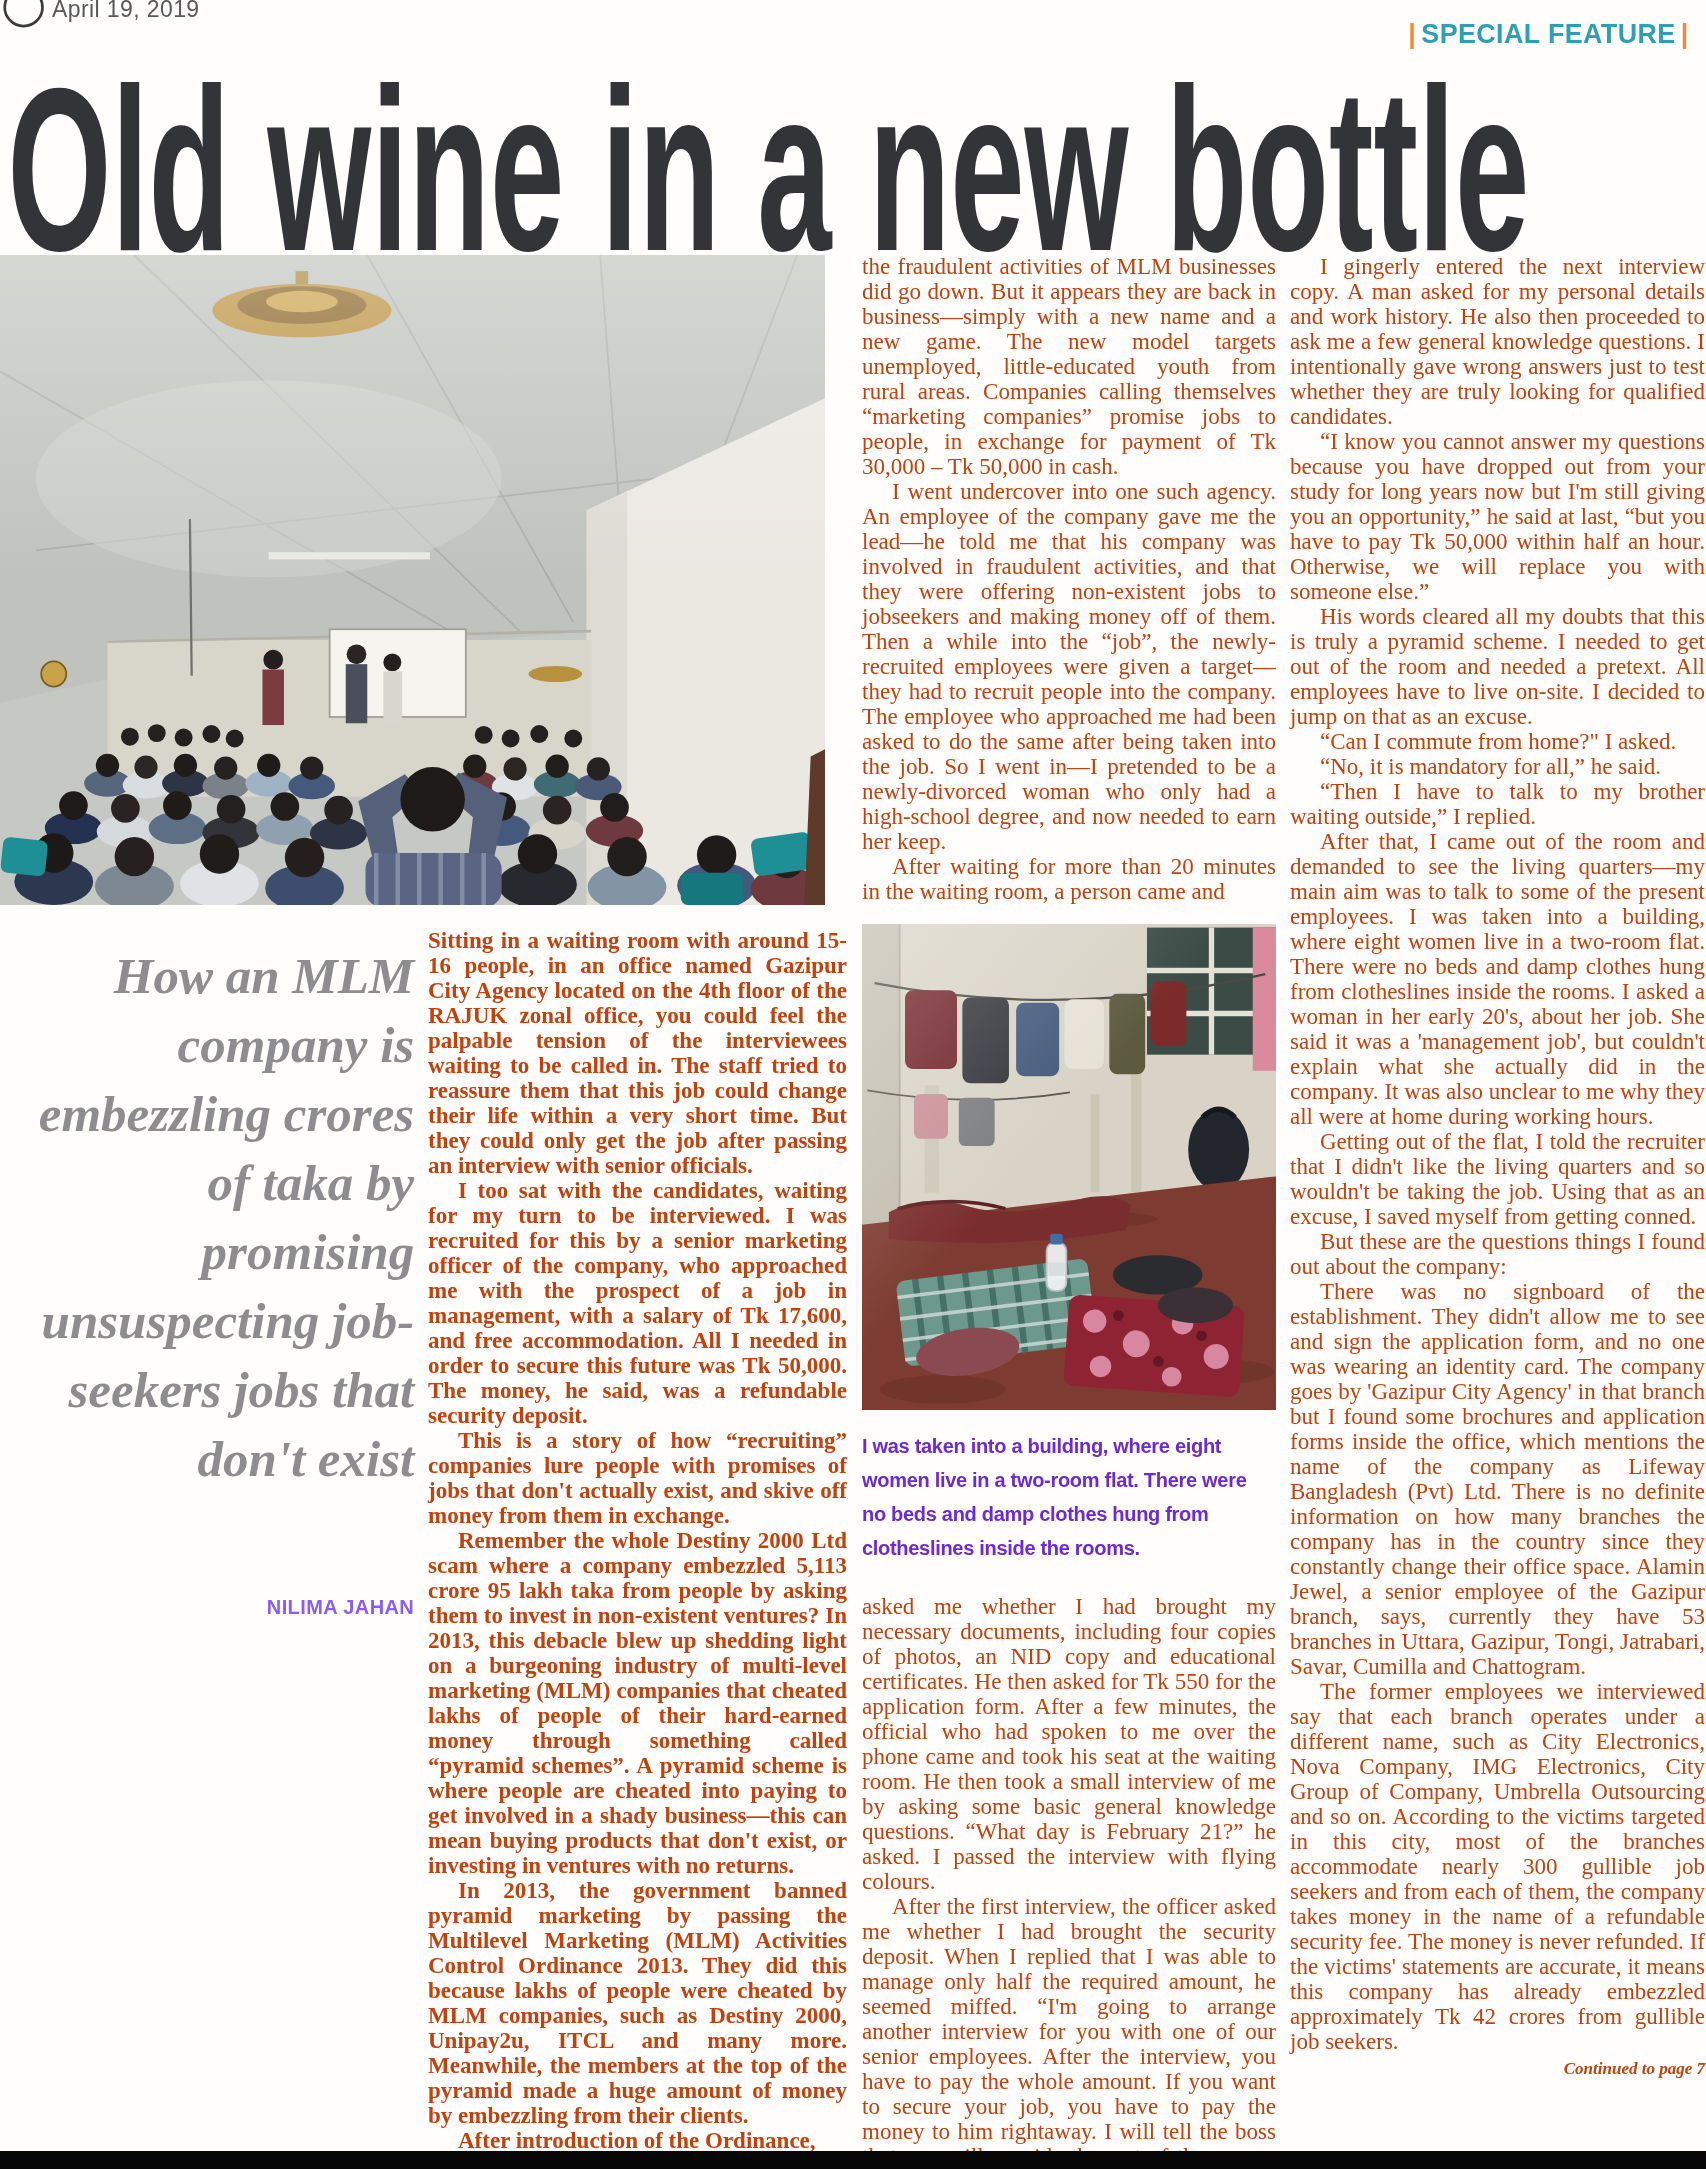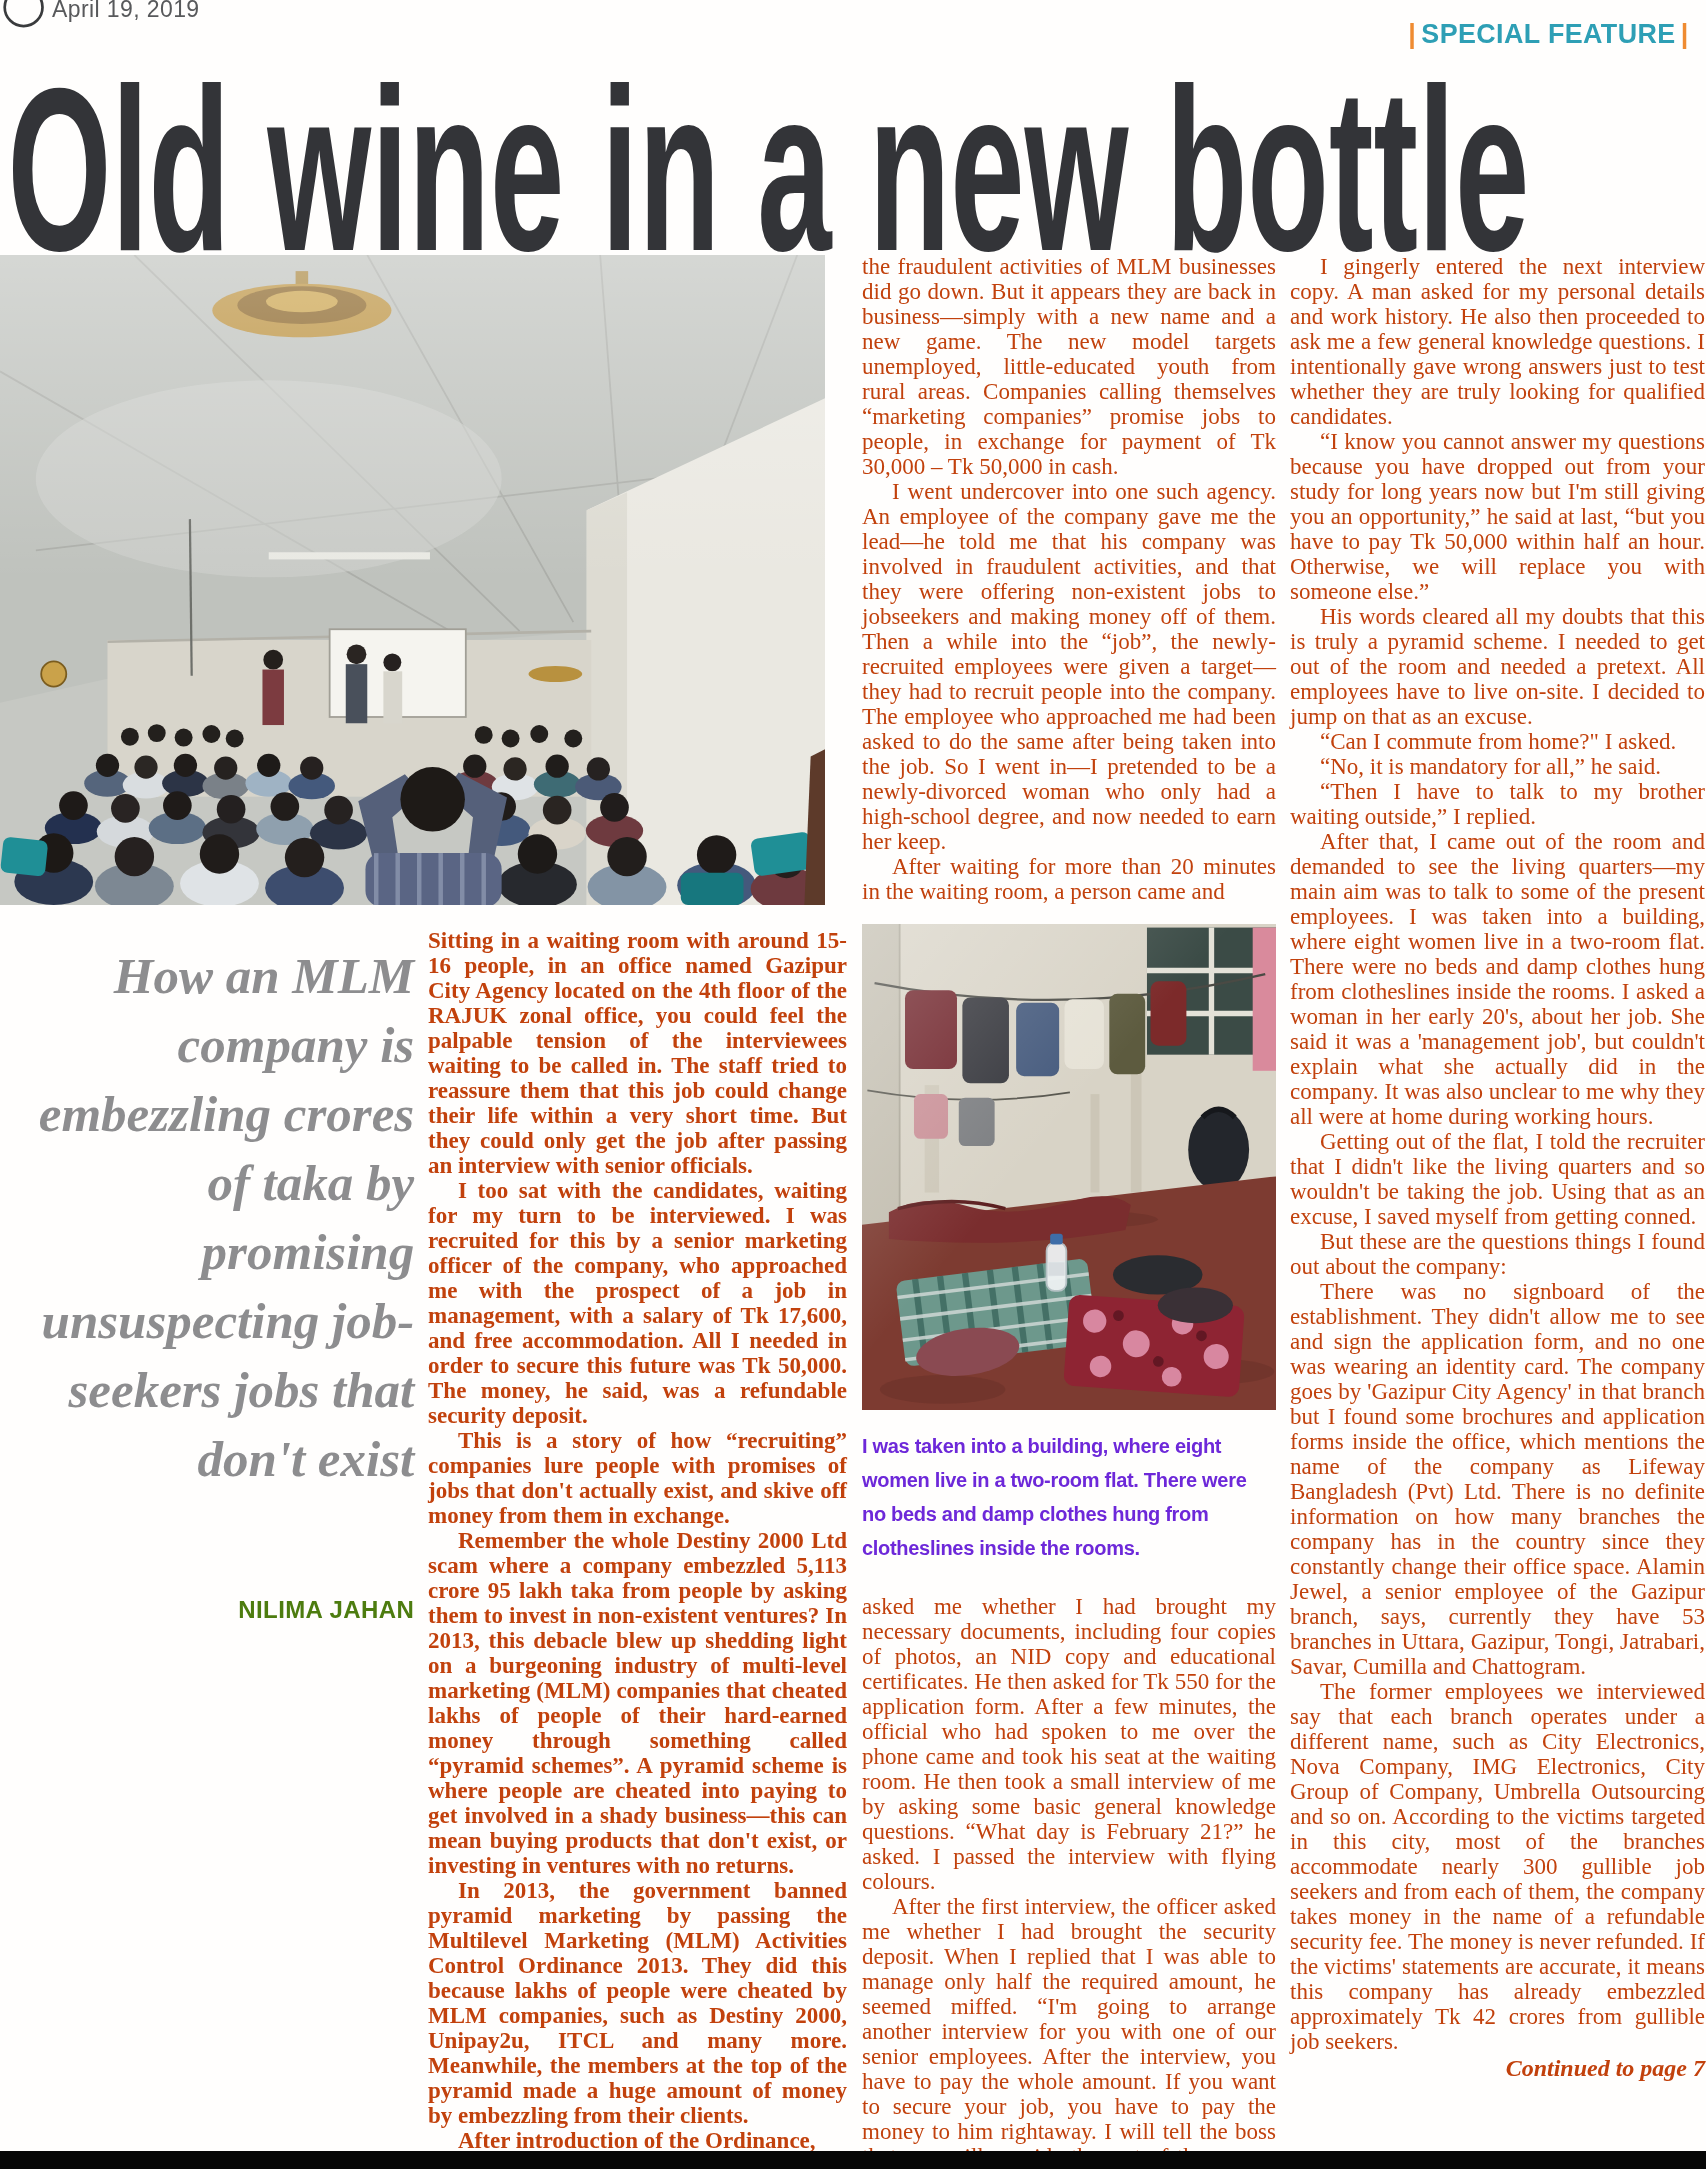--- a/index.html
+++ b/index.html
@@ -14,27 +14,27 @@
                  font-weight:700;font-size:28px;letter-spacing:0.4px;color:#2e9fb5;
                  transform:scaleX(0.96);transform-origin:right;}
   .section-label .pipe{color:#ef8b31;font-weight:700;padding:0 5.4px;}
   
   .headline-svg{position:absolute;left:0;top:75px;}
   .headline-svg text{font-family:"Liberation Sans",sans-serif;font-weight:700;fill:#333438;}
   
   .col{position:absolute;font-size:23px;line-height:25px;color:#c2410c;text-align:justify;}
   .col p{margin:0;}
   .col p.indent{text-indent:30px;}
-  .continued{margin:0;text-align:right;font-weight:700;font-style:italic;font-size:24px;
+  .continued{margin:0;text-align:right;font-weight:700;font-style:italic;font-size:17px;
              padding-top:1.8px;}
   
   .pull-quote{position:absolute;left:7.2px;top:942px;width:407px;text-align:right;
               font-style:italic;font-weight:700;font-size:51px;line-height:69px;color:#8d8d8f;}
   .byline{position:absolute;left:7.2px;top:1596px;width:407px;text-align:right;
-          font-family:"Liberation Sans",sans-serif;font-weight:700;font-size:24px;color:#4d7c0f;
+          font-family:"Liberation Sans",sans-serif;font-weight:700;font-size:20px;color:#8b5cf6;
           letter-spacing:0.4px;}
   
   .caption{position:absolute;left:862px;top:1429px;width:409px;
            font-family:"Liberation Sans",sans-serif;font-weight:700;font-size:20px;
            line-height:34px;color:#6d28d9;letter-spacing:-0.3px;}
   
   .photo{position:absolute;overflow:hidden;}
   .photo svg{display:block;width:100%;height:100%;}
   .bottom-bar{position:absolute;left:0;top:2151px;width:1706px;height:18px;background:#070707;}
 </style>

